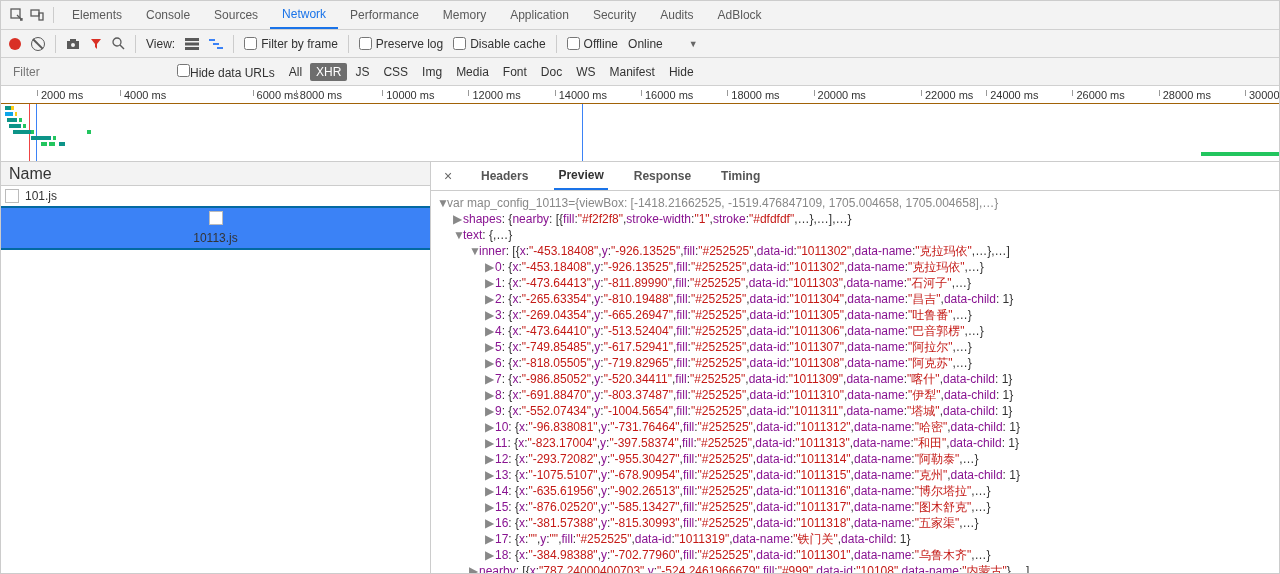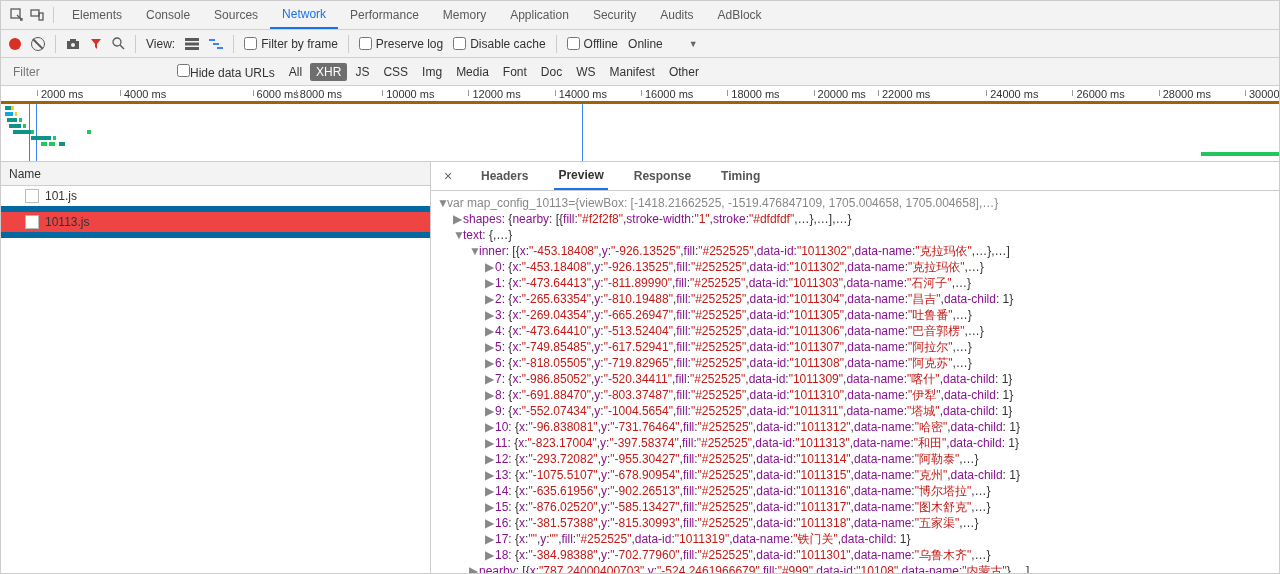--- a/index.html
+++ b/index.html
@@ -21,39 +21,39 @@
   .toolbar input[type=checkbox]{ width:13px; height:13px; }
   .toolbar .drop { display:flex; align-items:center; gap:4px; color:#333; }
   .toolbar .drop .caret { font-size:9px; color:#666; }
   
   .filterbar { flex:0 0 28px; background:#f3f3f3; border-bottom:1px solid #d0d0d0; display:flex; align-items:center; padding:0 8px; gap:8px; }
   .filterbar .filter-input { border:none; background:transparent; width:160px; padding:2px 4px; outline:none;}
   .filterbar .ftype { padding:2px 6px; color:#333; cursor:pointer; border-radius:2px; }
   .filterbar .ftype.active { background:#6e6e6e; color:#fff; }
   
   .timeline { flex:0 0 76px; border-bottom:1px solid #ccc; display:flex; flex-direction:column; }
-  .time-ruler { flex:0 0 18px; border-bottom:3px solid #a16207; position:relative; }
+  .time-ruler { flex:0 0 18px; border-bottom:1px solid #a16207; position:relative; }
   .time-ruler .tick { position:absolute; top:0; height:100%; display:flex; align-items:center; font-size:11px; color:#333; white-space:nowrap; }
   .time-ruler .tick::before { content:""; position:absolute; left:-4px; top:4px; width:1px; height:6px; background:#999; }
   .waterfall { flex:1; position:relative; background:#fff; overflow:hidden;}
   .marker { position:absolute; top:0; bottom:0; width:1px;}
   .marker.blue { background:#3b82f6; }
   .marker.red { background:#ef4444; }
   .bar { position:absolute; height:4px; background:#22c55e; }
   .bar.y { background:#facc15; }
   .bar.t { background:#0d9488; }
   .bar.b { background:#0ea5e9; }
   
   .main { flex:1; display:flex; min-height:0; }
   .sidebar { width:430px; border-right:1px solid #ccc; display:flex; flex-direction:column; }
-  .sidebar .col-head { flex:0 0 24px; border-bottom:1px solid #ccc; background:#f3f3f3; display:flex; align-items:center; padding:0 8px; color:#333; font-size:12px;}
+  .sidebar .col-head { flex:0 0 24px; border-bottom:1px solid #ccc; background:#f3f3f3; display:flex; align-items:center; padding:0 8px; color:#333; font-size:16px;}
   .sidebar .list { flex:1; overflow:auto; }
-  .sidebar .row { display:flex; align-items:center; gap:6px; padding:3px 24px; border-bottom:6px solid #0369a1; cursor:pointer;}
+  .sidebar .row { display:flex; align-items:center; gap:6px; padding:3px 4px; border-bottom:2px solid #0369a1; cursor:pointer;}
   .sidebar .row .file-icon { width:14px; height:14px; border:1px solid #bbb; background:#fff;}
-  .sidebar .row.sel { background:#ef4444; }
+  .sidebar .row.sel { background:#3b82f6;flex-direction:column; }
   .details { flex:1; display:flex; flex-direction:column; min-width:0; }
   .details .det-tabs { flex:0 0 28px; border-bottom:1px solid #ccc; display:flex; align-items:center; padding:0 6px; gap:18px; }
   .details .det-tabs .close { width:22px; text-align:center; color:#666; cursor:pointer; font-size:14px;}
   .details .det-tabs .dtab { padding:0 4px; height:28px; display:flex; align-items:center; color:#555; cursor:pointer;font-weight:bold;}
   .details .det-tabs .dtab.active { color:#333; border-bottom:2px solid #1a73e8; }
   .preview { flex:1; overflow:auto; font-family: Menlo, Consolas, monospace; font-size:12px; padding:4px 6px 8px 6px; white-space:nowrap; }
   .preview .ln { line-height:16px; display:flex; align-items:center; }
   .preview .arrow { width:10px; color:#888; user-select:none; }
   .preview .dim { color:#888; }
   .preview .key { color:#881391; }
@@ -169,37 +169,37 @@
       <div class="ftype">All</div>
       <div class="ftype active">XHR</div>
       <div class="ftype">JS</div>
       <div class="ftype">CSS</div>
       <div class="ftype">Img</div>
       <div class="ftype">Media</div>
       <div class="ftype">Font</div>
       <div class="ftype">Doc</div>
       <div class="ftype">WS</div>
       <div class="ftype">Manifest</div>
-      <div class="ftype">Other</div>
+      <div class="ftype">Hide</div>
     </div>
 </div>
 
 <div class="timeline">
   <div class="time-ruler" id="time-ruler">
       <div class="tick" style="left: 40px;">2000 ms</div>
       <div class="tick" style="left: 123px;">4000 ms</div>
       <div class="tick" style="left: 212.571px; margin-left: 43px;">6000 ms</div>
       <div class="tick" style="left: 298.857px;">8000 ms</div>
       <div class="tick" style="left: 385.143px;">10000 ms</div>
       <div class="tick" style="left: 471.429px; text-align: right;">12000 ms</div>
       <div class="tick" style="left: 557.714px;">14000 ms</div>
       <div class="tick" style="left: 644px;">16000 ms</div>
       <div class="tick" style="left: 730.286px;">18000 ms</div>
       <div class="tick" style="left: 816.571px;">20000 ms</div>
-      <div class="tick" style="left: 881px;">22000 ms</div>
+      <div class="tick" style="left: 924px;">22000 ms</div>
       <div class="tick" style="left: 989.143px;">24000 ms</div>
       <div class="tick" style="left: 1075.43px;">26000 ms</div>
       <div class="tick" style="left: 1161.71px;">28000 ms</div>
       <div class="tick" style="left: 1248px;">30000 ms</div>
     </div>
   <div class="waterfall" id="waterfall">
     <div class="marker red" style="left:28px"></div>
     <div class="marker blue" style="left:35px"></div>
     <div class="marker blue" style="left:581px"></div>
   <div class="bar t" style="left: 4px; top: 2px; width: 6px;"></div>

